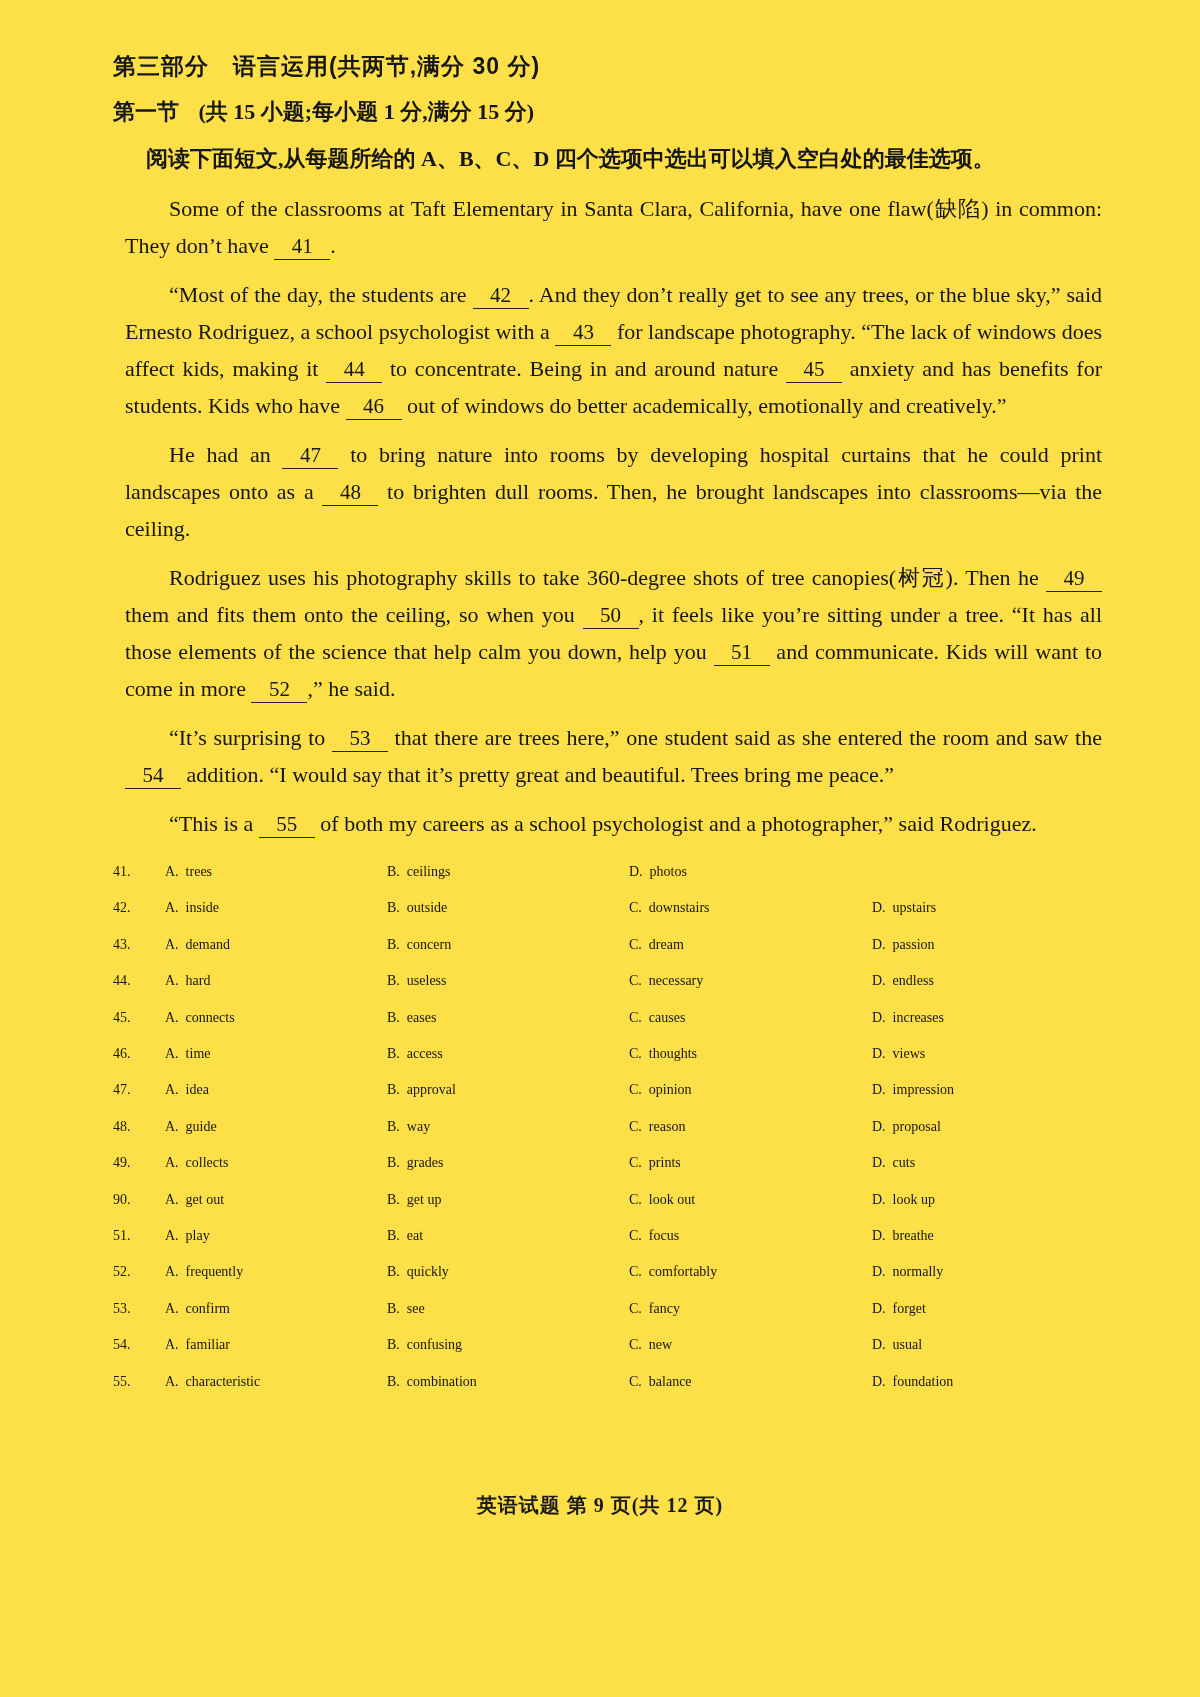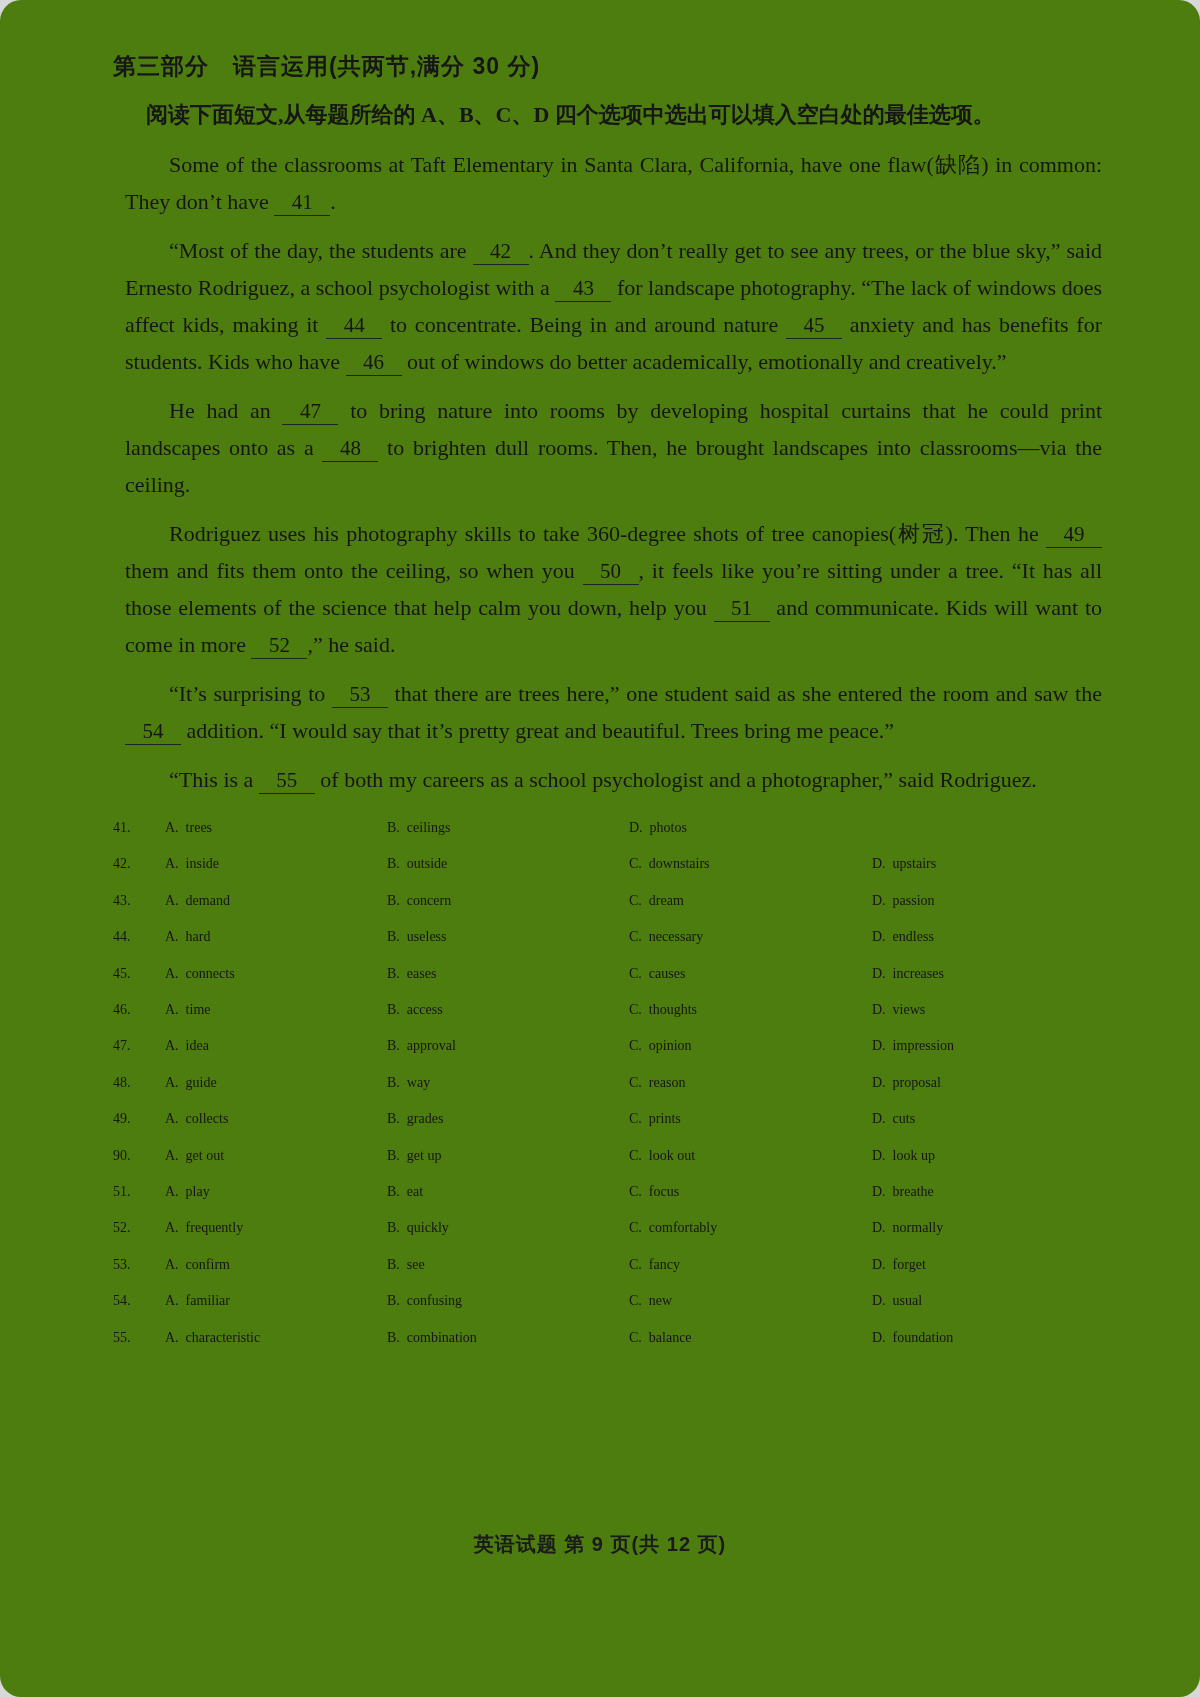--- a/index.html
+++ b/index.html
@@ -6,24 +6,23 @@
   html, body { margin: 0; padding: 0; }
   body {
     font-family: "Liberation Serif", "DejaVu Serif", serif;
     background: #d8d8d8;
   }
   .page {
     position: relative;
     width: 1200px;
     height: 1697px;
     margin: 0 auto;
-    background: #4d7c0f;
+    background: #fde047;
     color: #161616;
     overflow: hidden;
-    border-radius: 21px;
   }
   .content {
     padding: 50px 86px 0 113px;
   }
   .part-title {
     margin: 0 0 14px 0;
     font-family: "Liberation Sans", "DejaVu Sans", sans-serif;
     font-size: 23px;
     font-weight: bold;
     letter-spacing: 1px;
@@ -75,37 +74,41 @@
     display: grid;
     grid-template-columns: 52px 222px 242px 243px auto;
     line-height: 36.4px;
   }
   .opt-num { white-space: nowrap; }
   .opt-cell { white-space: nowrap; }
   .footer {
     position: absolute;
     left: 0;
     right: 0;
-    top: 1531px;
+    top: 1492px;
     text-align: center;
     font-size: 20px;
     font-weight: bold;
-    font-family: Liberation Sans, sans-serif;
+    font-family: Liberation Serif, serif;
     letter-spacing: 1px;
     color: #1a1a1a;
   }
 </style>
 </head>
 <body>
 
 <div class="page">
   <div class="content">
 
     <h1 class="part-title">第三部分　语言运用(共两节,满分 30 分)</h1>
 
+    <h2 class="section-title">
+      <span class="label">第一节</span>
+      <span class="detail">(共 15 小题;每小题 1 分,满分 15 分)</span>
+    </h2>
 
     <p class="instruction">阅读下面短文,从每题所给的 A、B、C、D 四个选项中选出可以填入空白处的最佳选项。</p>
 
     <div class="passage">
         <p><span>Some of the classrooms at Taft Elementary in Santa Clara, California, have one flaw(缺陷) in common: They don’t have </span><span class="blank">41</span><span>.</span></p>
         <p><span>“Most of the day, the students are </span><span class="blank">42</span><span>. And they don’t really get to see any trees, or the blue sky,” said Ernesto Rodriguez, a school psychologist with a </span><span class="blank">43</span><span> for landscape photography. “The lack of windows does affect kids, making it </span><span class="blank">44</span><span> to concentrate. Being in and around nature </span><span class="blank">45</span><span> anxiety and has benefits for students. Kids who have </span><span class="blank">46</span><span> out of windows do better academically, emotionally and creatively.”</span></p>
         <p><span>He had an </span><span class="blank">47</span><span> to bring nature into rooms by developing hospital curtains that he could print landscapes onto as a </span><span class="blank">48</span><span> to brighten dull rooms. Then, he brought landscapes into classrooms—via the ceiling.</span></p>
         <p><span>Rodriguez uses his photography skills to take 360-degree shots of tree canopies(树冠). Then he </span><span class="blank">49</span><span> them and fits them onto the ceiling, so when you </span><span class="blank">50</span><span>, it feels like you’re sitting under a tree. “It has all those elements of the science that help calm you down, help you </span><span class="blank">51</span><span> and communicate. Kids will want to come in more </span><span class="blank">52</span><span>,” he said.</span></p>
         <p><span>“It’s surprising to </span><span class="blank">53</span><span> that there are trees here,” one student said as she entered the room and saw the </span><span class="blank">54</span><span> addition. “I would say that it’s pretty great and beautiful. Trees bring me peace.”</span></p>
         <p><span>“This is a </span><span class="blank">55</span><span> of both my careers as a school psychologist and a photographer,” said Rodriguez.</span></p>

